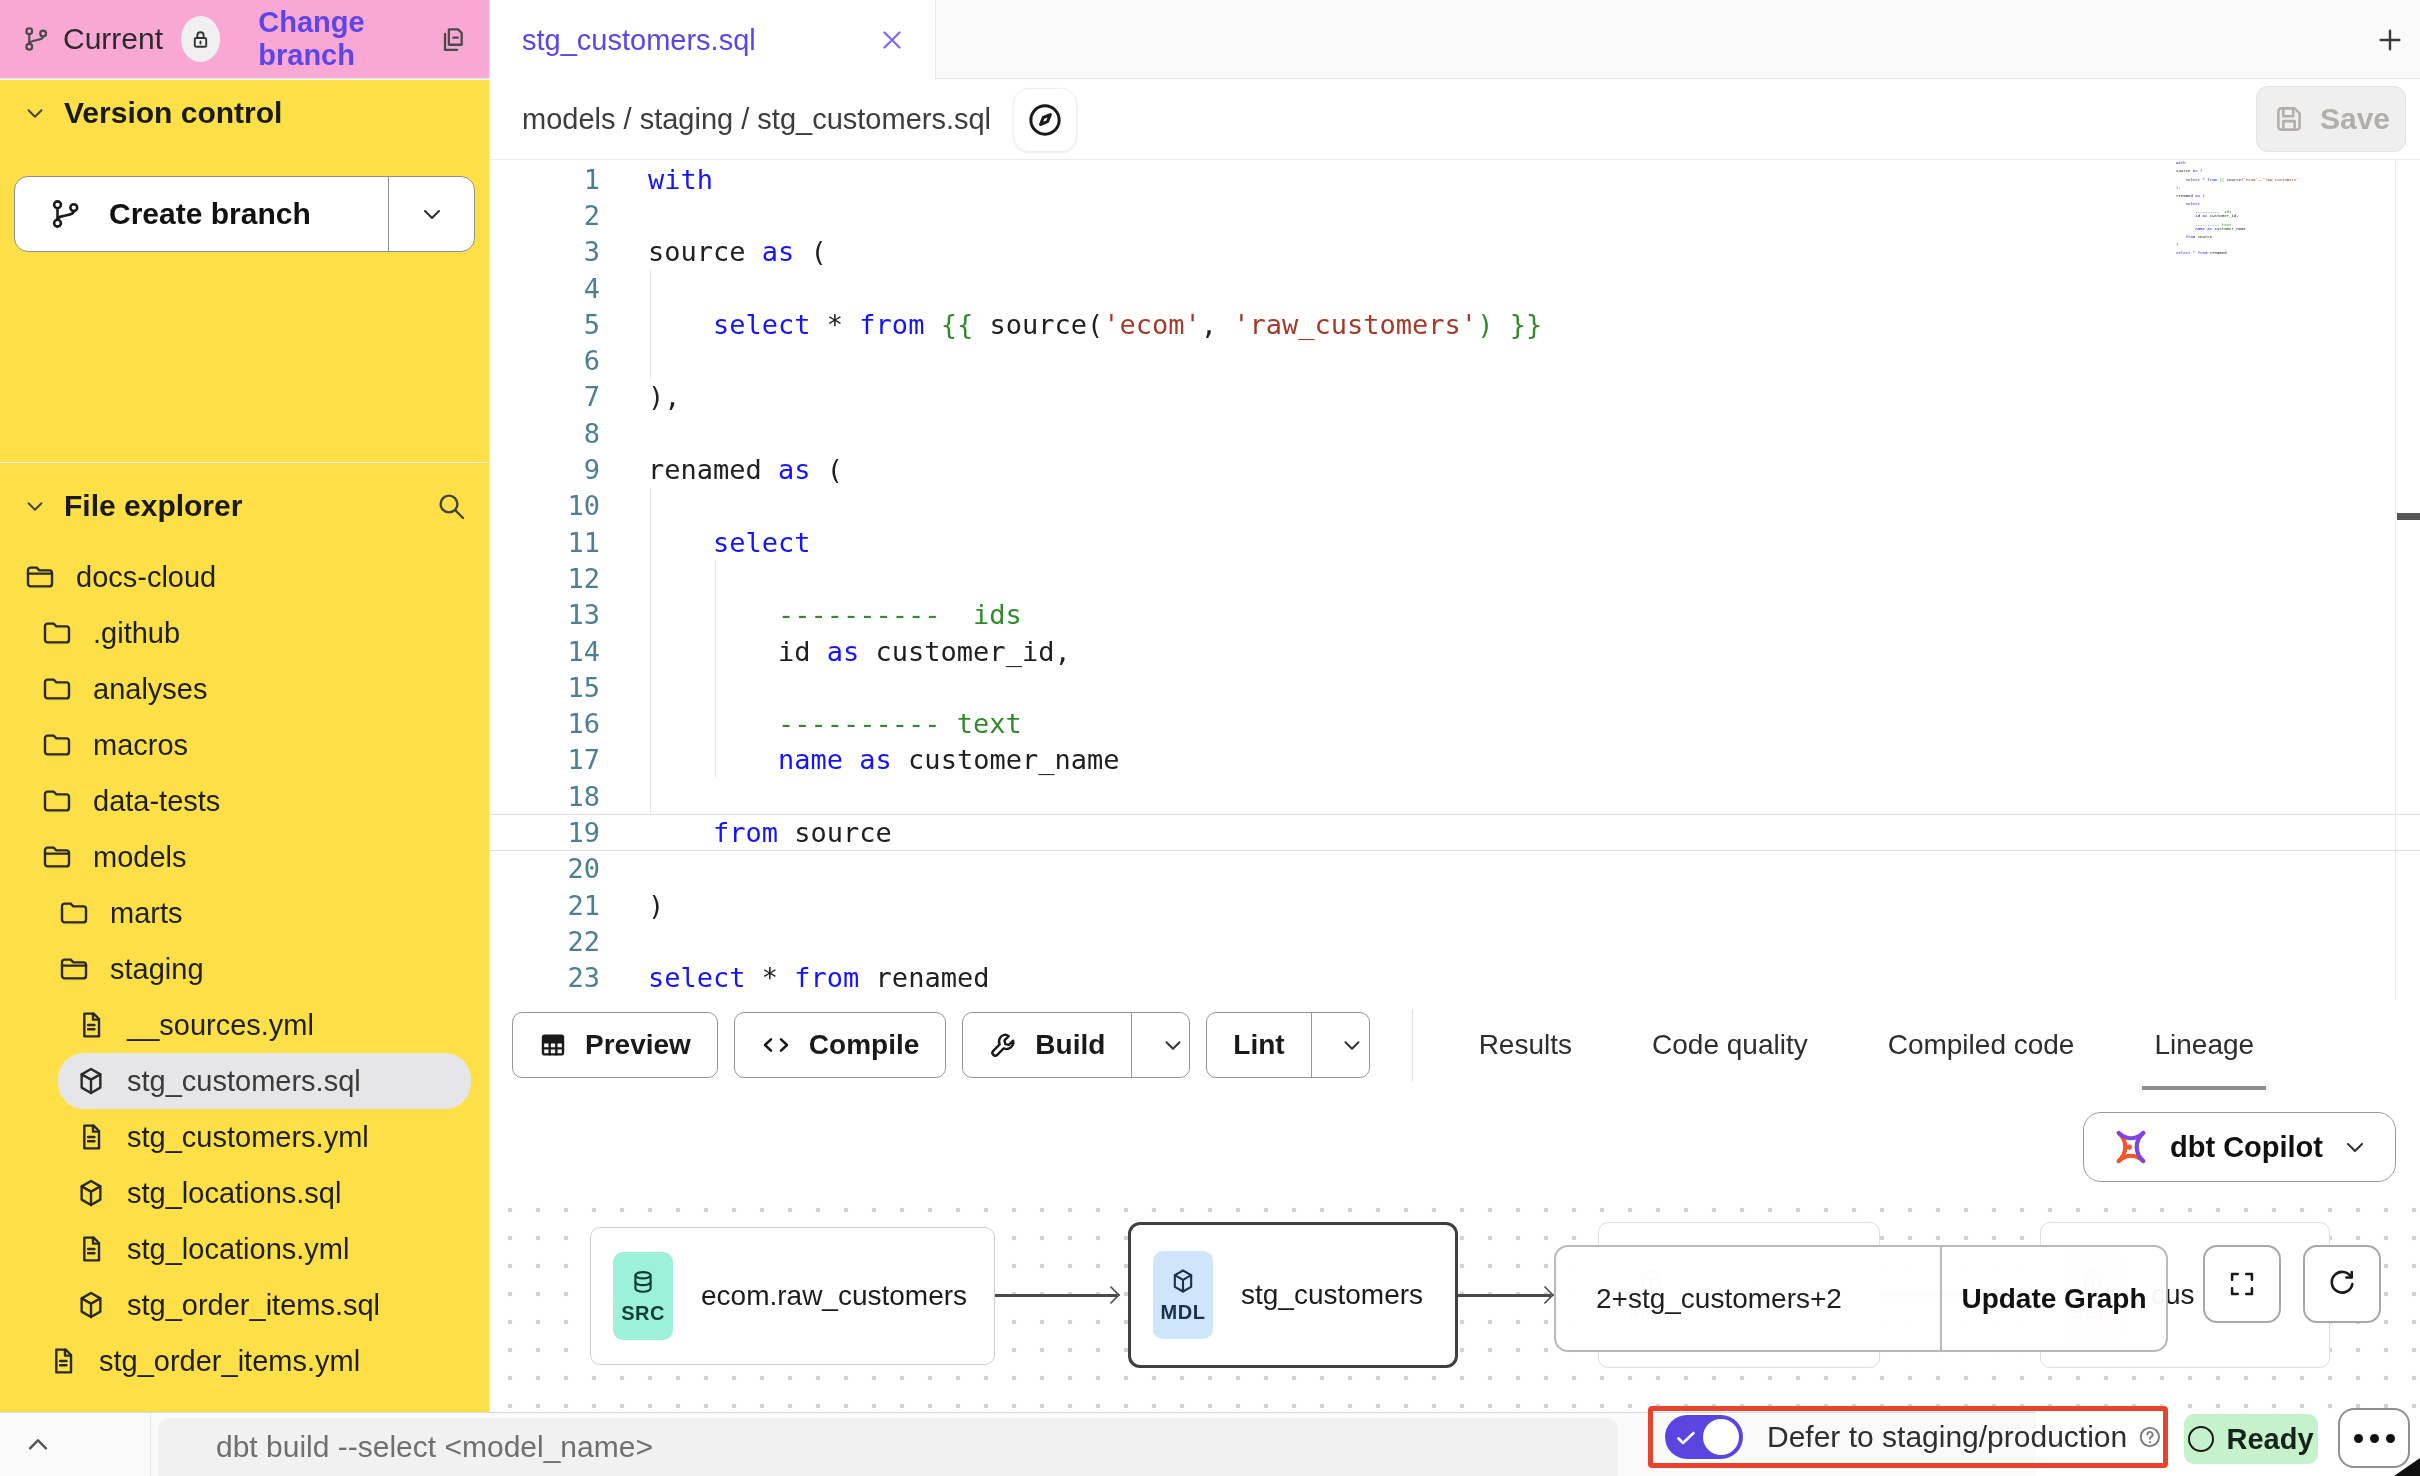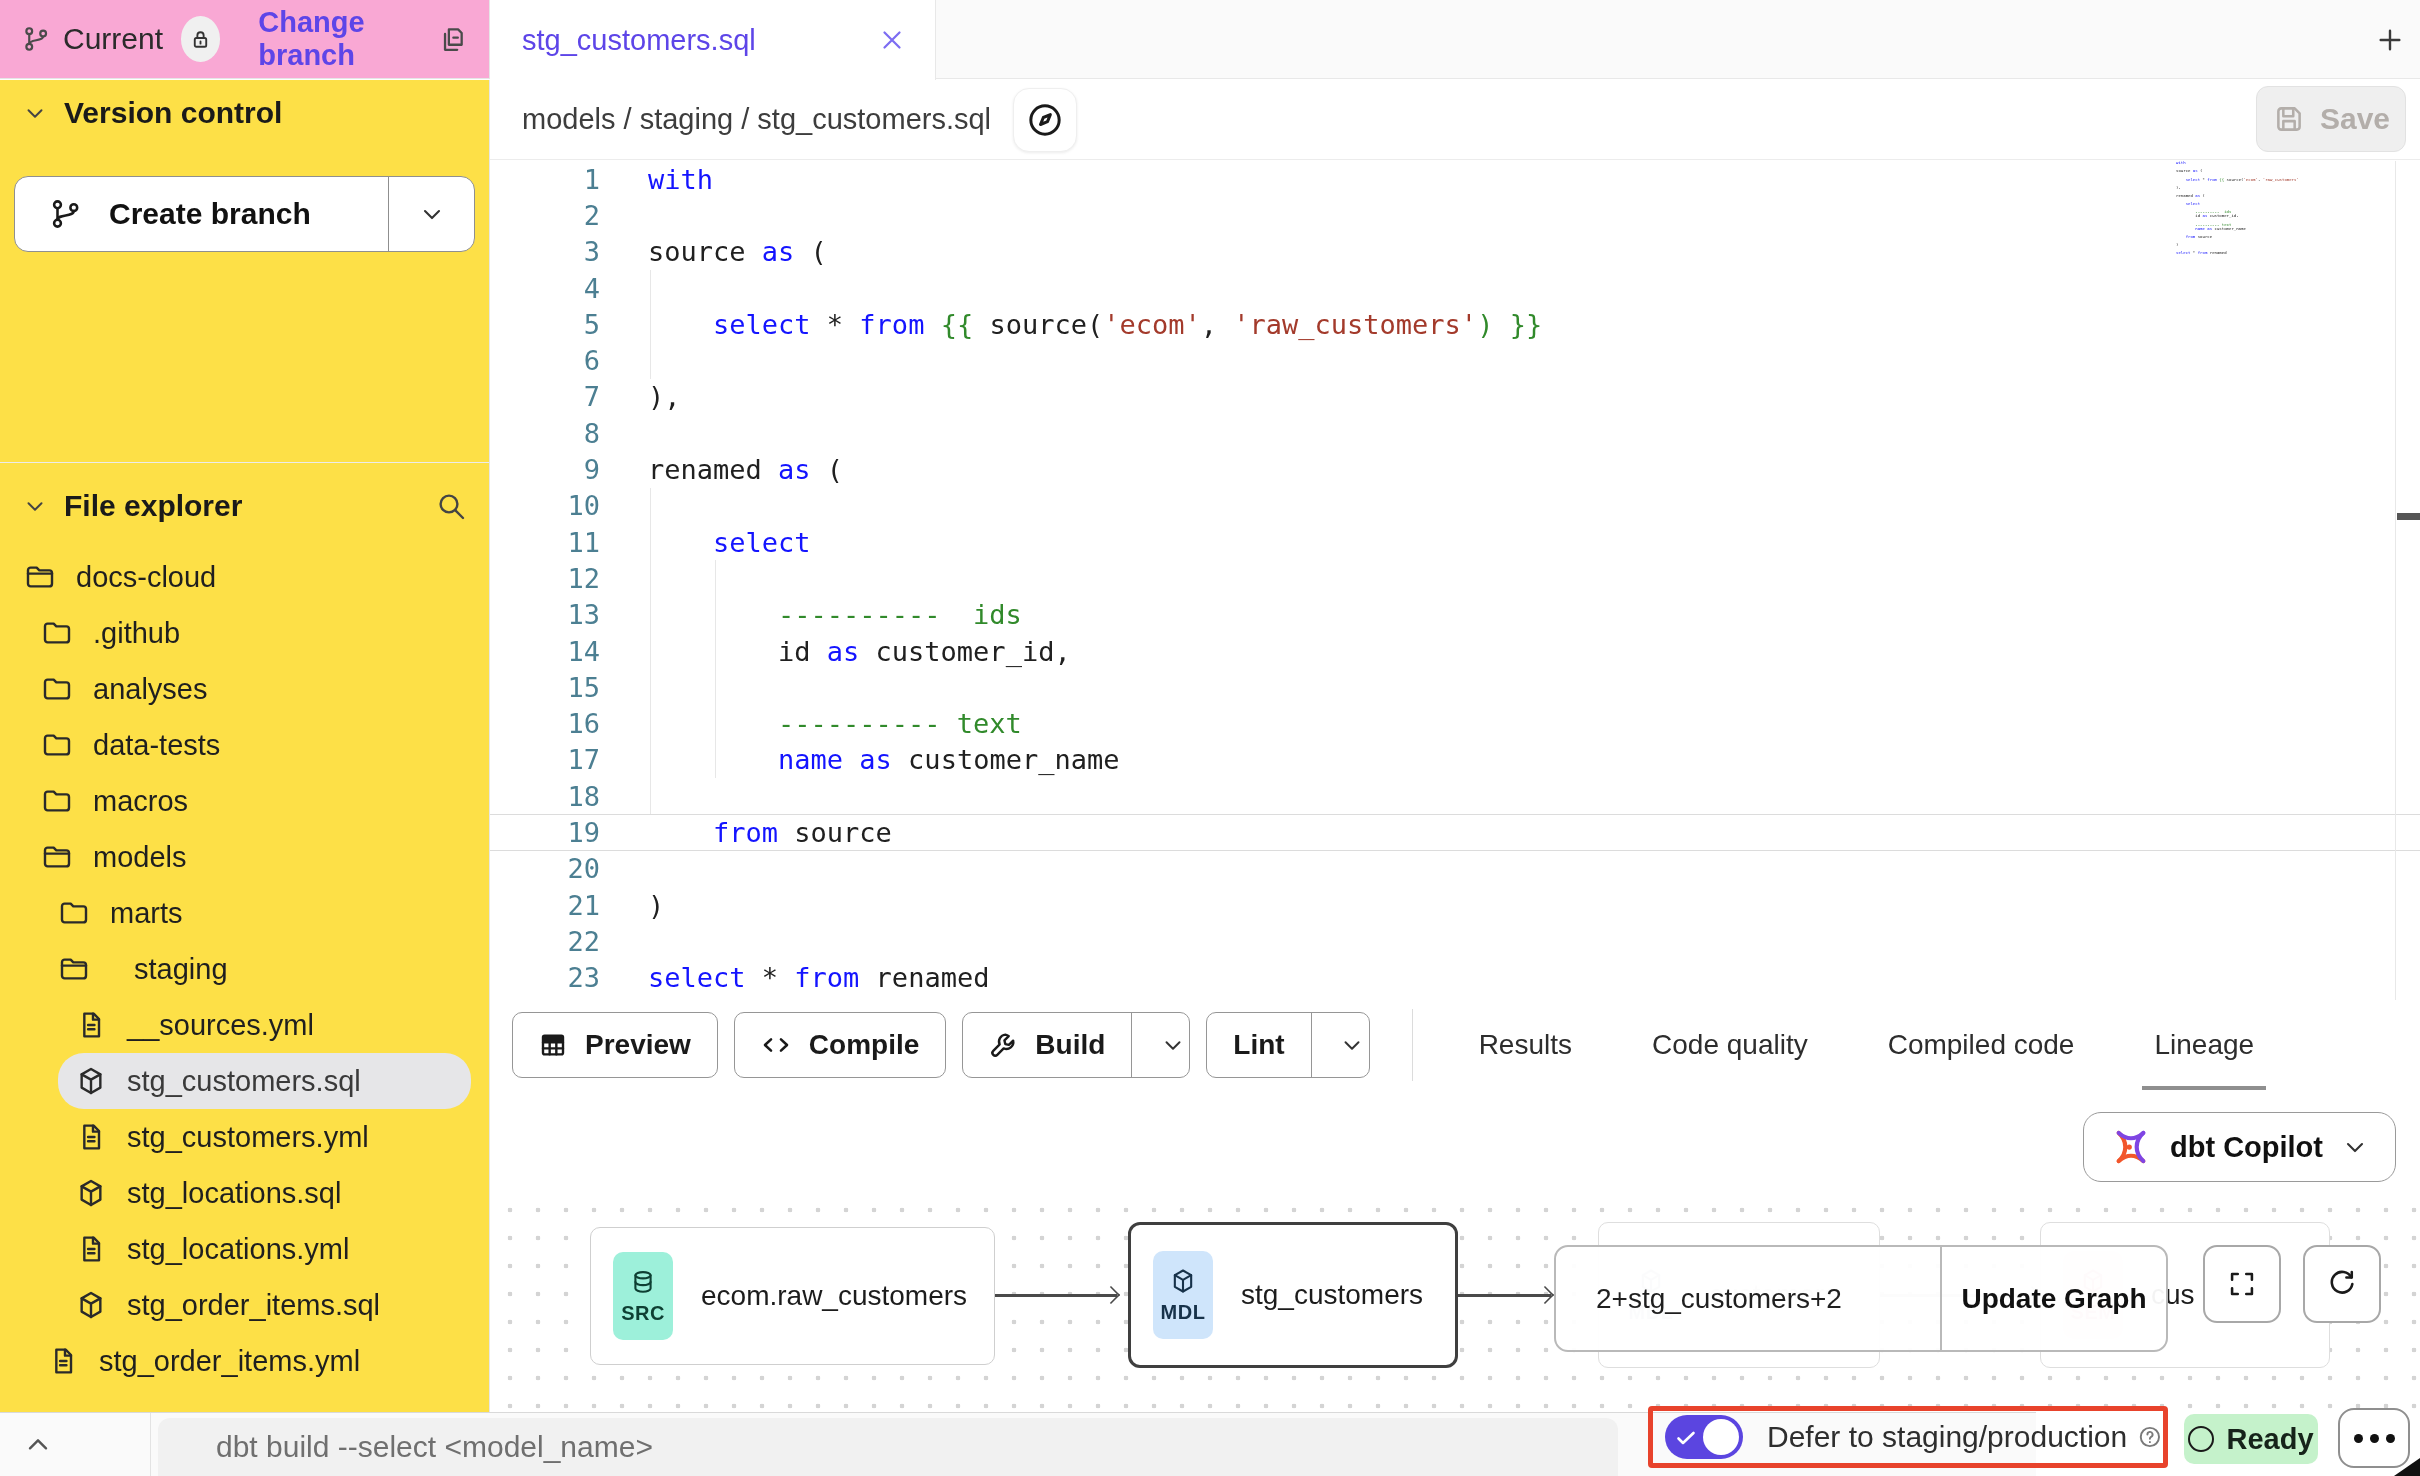--- a/index.html
+++ b/index.html
@@ -298,41 +298,41 @@
           <div class="tree-row" style="padding-left: 41px;">
             <svg class="ic ti" width="32" height="32">
               <use href="#i-folder"></use>
             </svg>
             <span class="tl">analyses</span>
           </div>
           <div class="tree-row" style="padding-left: 41px;">
             <svg class="ic ti" width="32" height="32">
               <use href="#i-folder"></use>
             </svg>
+            <span class="tl">macros</span>
+          </div>
+          <div class="tree-row" style="padding-left: 41px;">
+            <svg class="ic ti" width="32" height="32">
+              <use href="#i-folder"></use>
+            </svg>
             <span class="tl">data-tests</span>
           </div>
           <div class="tree-row" style="padding-left: 41px;">
             <svg class="ic ti" width="32" height="32">
+              <use href="#i-folder-open"></use>
+            </svg>
+            <span class="tl">models</span>
+          </div>
+          <div class="tree-row" style="padding-left: 58px;">
+            <svg class="ic ti" width="32" height="32">
               <use href="#i-folder"></use>
             </svg>
-            <span class="tl">macros</span>
-          </div>
-          <div class="tree-row" style="padding-left: 41px;">
-            <svg class="ic ti" width="32" height="32">
-              <use href="#i-folder-open"></use>
-            </svg>
-            <span class="tl">models</span>
+            <span class="tl">marts</span>
           </div>
           <div class="tree-row" style="padding-left: 58px;">
-            <svg class="ic ti" width="32" height="32">
-              <use href="#i-folder"></use>
-            </svg>
-            <span class="tl">marts</span>
-          </div>
-          <div class="tree-row" style="padding-left: 58px; gap: 24px;">
             <svg class="ic ti" width="32" height="32">
               <use href="#i-folder-open"></use>
             </svg>
             <span class="tl">staging</span>
           </div>
           <div class="tree-row" style="padding-left: 75px;">
             <svg class="ic ti" width="32" height="32">
               <use href="#i-file"></use>
             </svg>
             <span class="tl">__sources.yml</span>

